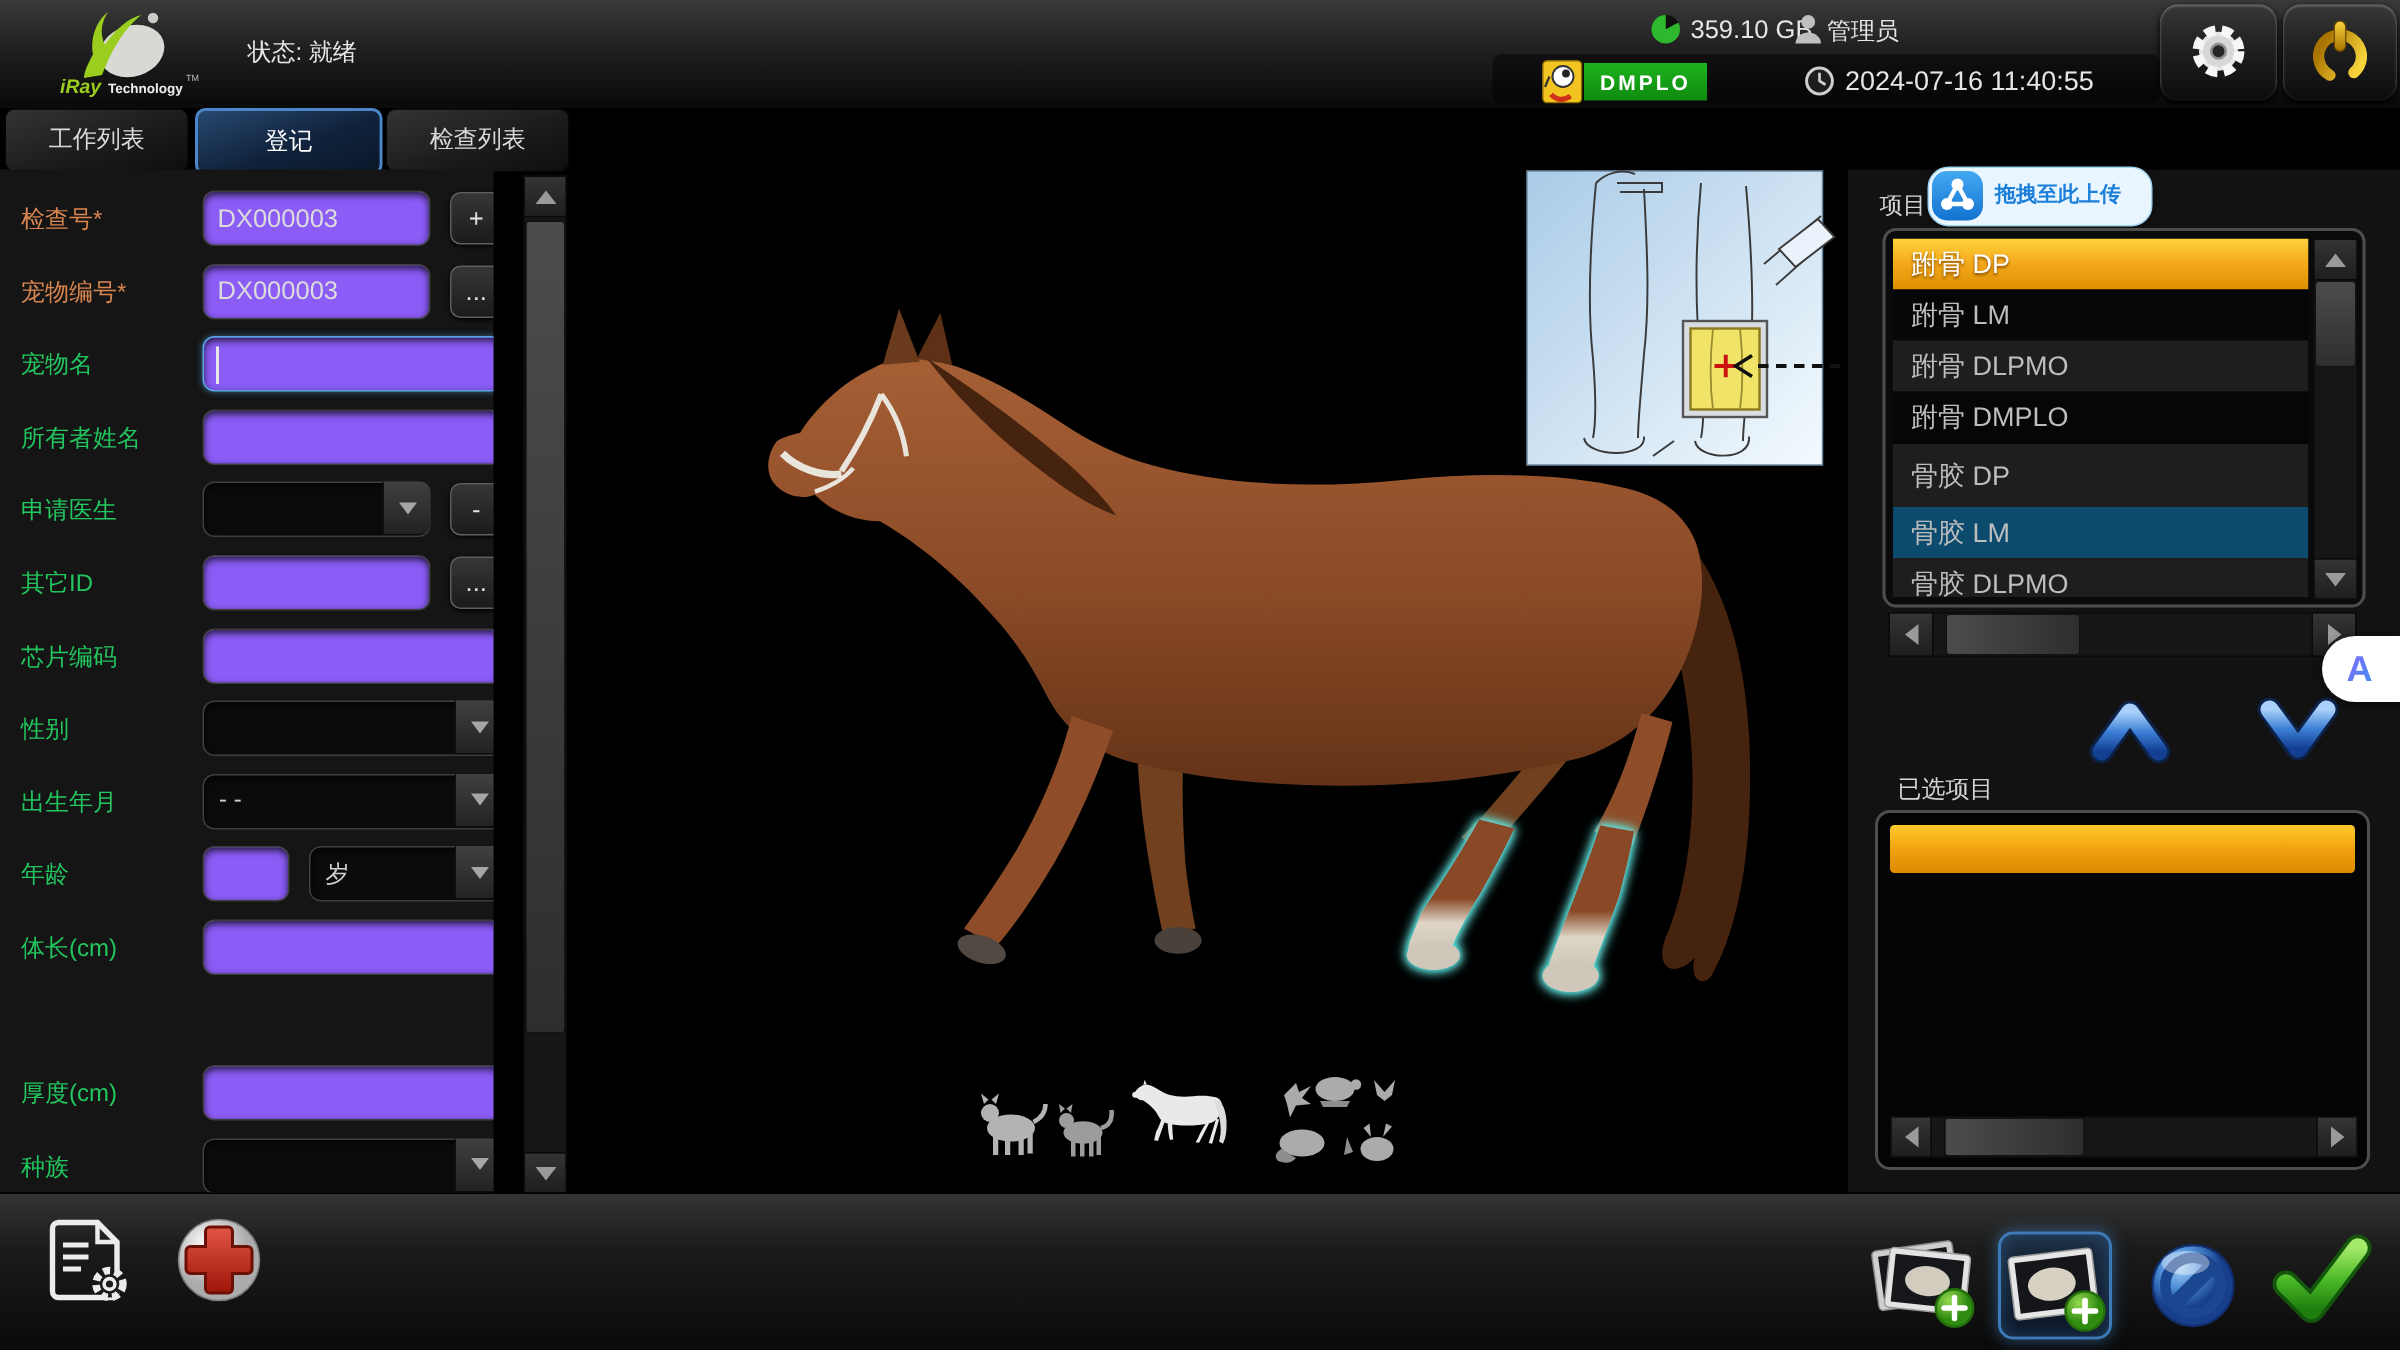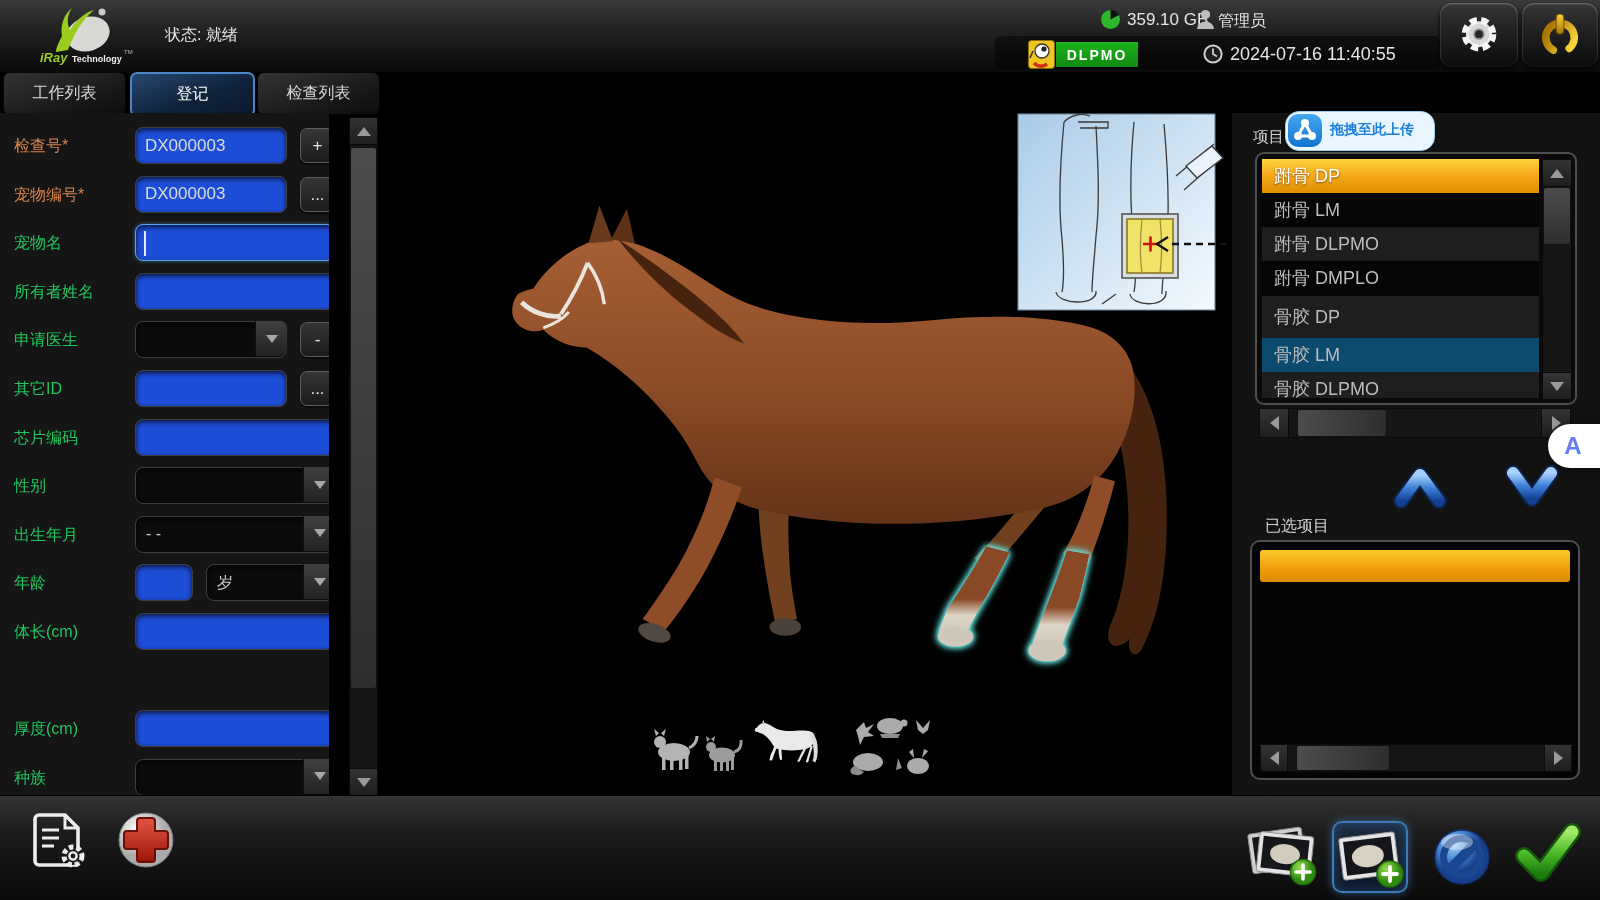--- a/index.html
+++ b/index.html
@@ -20,21 +20,21 @@
   .tab{top:72px;width:121px;height:41px;border-radius:7px;display:flex;align-items:center;justify-content:center;
     background:linear-gradient(160deg,#343434,#1a1a1a 60%,#0e0e0e);border:1px solid #050505;
     color:#d9d9d9;font-size:16px}
   .tab.active{background:linear-gradient(160deg,#27486f,#10233c 55%,#0a1729);
     border:2px solid #4d86c8;color:#fff}
   
   #form-panel{left:0;top:113px;width:329px;height:682px;background:#151515;overflow:hidden}
   .frow{position:absolute;left:0;width:348px;height:49px}
   .flabel{position:absolute;left:14px;top:14px;font-size:16px;color:#22c55e}
   .flabel.req{color:#d8854f}
-  .tin{position:absolute;top:5px;height:37px;background:#1d4ed8;border:1.6px solid #3e3e3e;border-radius:8px;
+  .tin{position:absolute;top:5px;height:37px;background:#8b5cf6;border:1.6px solid #3e3e3e;border-radius:8px;
     color:#dcdcdc;font-size:17px;padding:0 9px;outline:none;box-shadow:inset 0 2px 5px rgba(0,0,0,.75);
     font-family:"Liberation Sans",sans-serif;box-sizing:border-box}
   .tin.focused{border-color:#58a6e6;box-shadow:inset 0 2px 5px rgba(0,0,0,.75),0 0 4px rgba(88,166,230,.55)}
   .caret{position:absolute;left:144px;top:12px;width:2px;height:25px;background:#e8e8e8}
   .sbtn{position:absolute;left:300px;top:6px;width:35px;height:35px;border-radius:7px;
     background:linear-gradient(#363636,#1b1b1b);border:1.6px solid #5e5e5e;color:#e2e2e2;
     font-size:17px;line-height:31px;text-align:center;box-shadow:0 1px 3px #000;padding:0}
   .combo{position:absolute;top:5px;height:37px;background:#0b0b0b;border:1.6px solid #3e3e3e;border-radius:8px;
     box-shadow:inset 0 2px 5px rgba(0,0,0,.75);box-sizing:border-box}
   .cval{position:absolute;left:10px;top:8px;font-size:16px;color:#cfcfcf;white-space:nowrap}
@@ -106,21 +106,21 @@
   </svg>
   <span class="abs tb-text" style="left:1218px;top:11px">管理员</span>
 
   <svg class="abs" style="left:1028px;top:40px" width="27" height="29" viewBox="0 0 27 29">
     <rect x="0.5" y="0.5" width="26" height="28" rx="3" fill="#f2c422" stroke="#8a6d00"></rect>
     <path d="M5,11 l-3,7" stroke="#333" stroke-width="1.5"></path>
     <circle cx="14" cy="11" r="7" fill="#fff" stroke="#333" stroke-width="1.3"></circle>
     <circle cx="16" cy="9" r="2.6" fill="#222"></circle>
     <path d="M6,23 q6,6 13,1" stroke="#d03018" stroke-width="3.4" fill="none"></path>
   </svg>
-  <div id="ready-badge" class="abs">DLPMO</div>
+  <div id="ready-badge" class="abs">DMPLO</div>
 
   <svg class="abs" style="left:1203px;top:44px" width="20" height="20" viewBox="0 0 20 20">
     <circle cx="10" cy="10" r="8.6" fill="#1d1d1d" stroke="#cfcfcf" stroke-width="2"></circle>
     <path d="M10,4.5 V10 L14,12.5" stroke="#cfcfcf" stroke-width="1.8" fill="none"></path>
   </svg>
   <span class="abs tb-text" style="left:1230px;top:44px;font-size:18px">2024-07-16 11:40:55</span>
 
   <button class="abs fbtn icon-btn" style="left:1440px;top:3px">
     <svg width="56" height="52" viewBox="0 0 64 60">
       <circle cx="32" cy="29" r="15" fill="#e6e6e6" stroke="#f6f6f6" stroke-width="10" stroke-dasharray="7.5 4.6"></circle>

